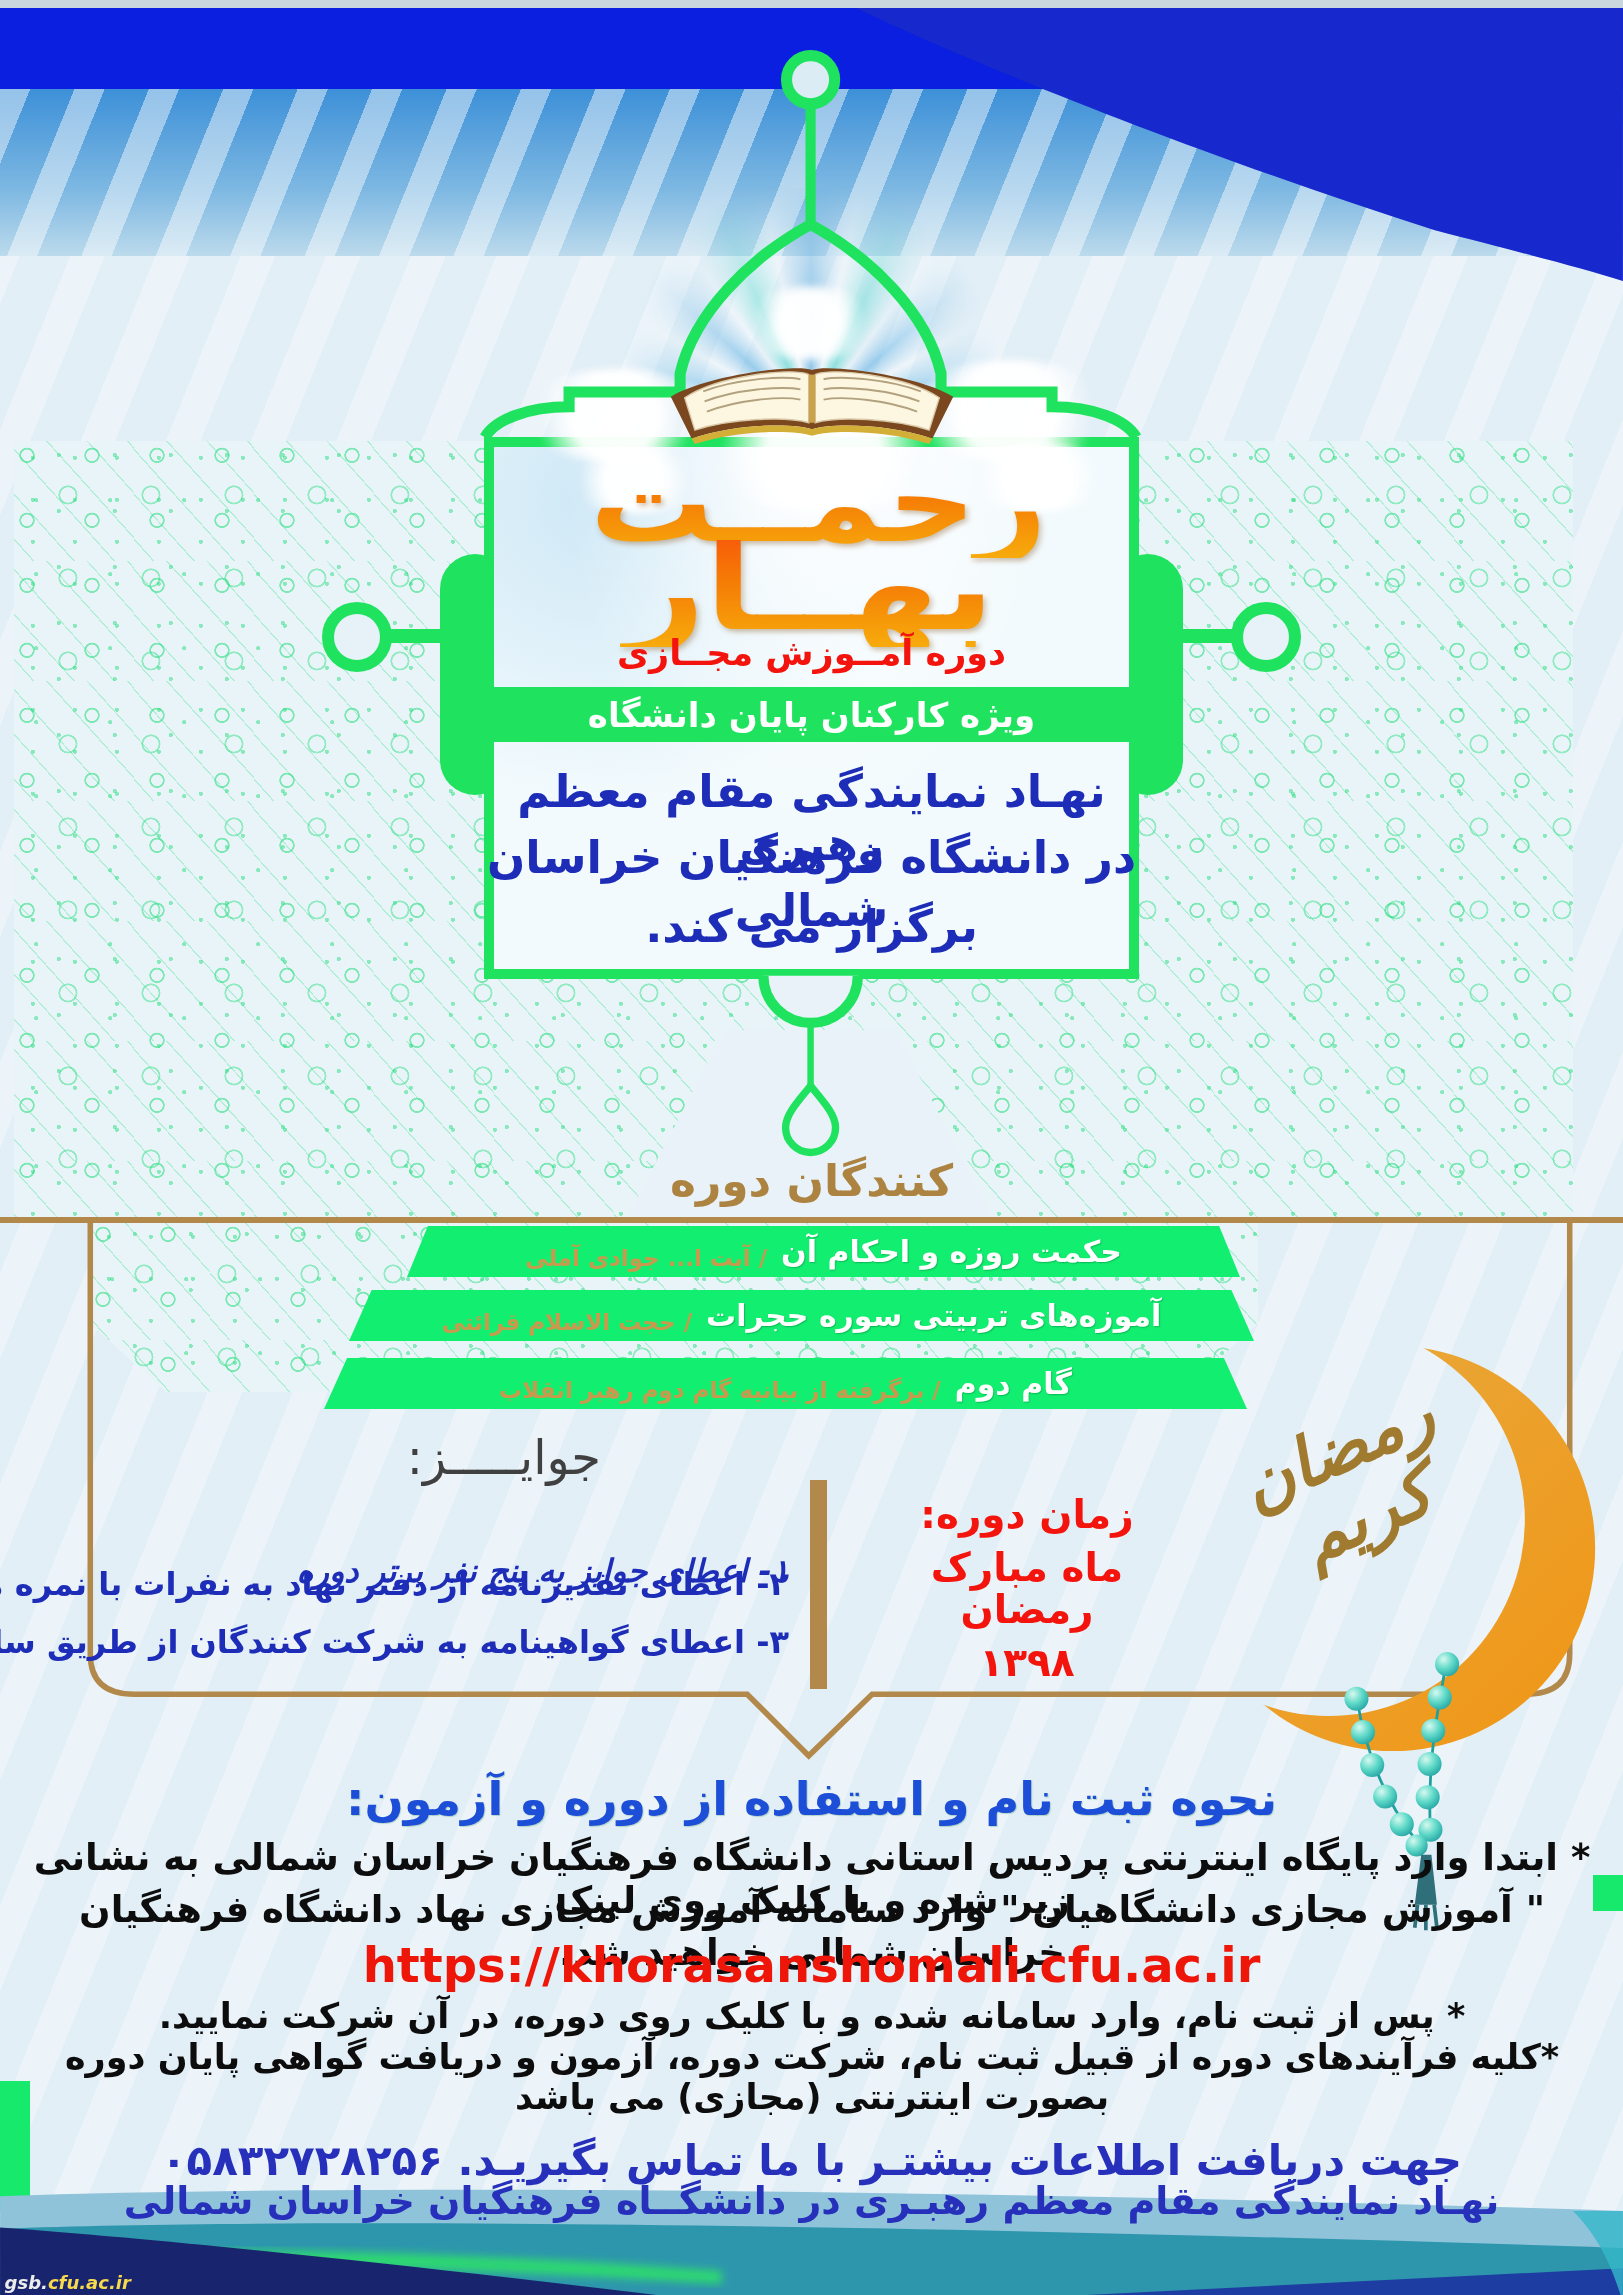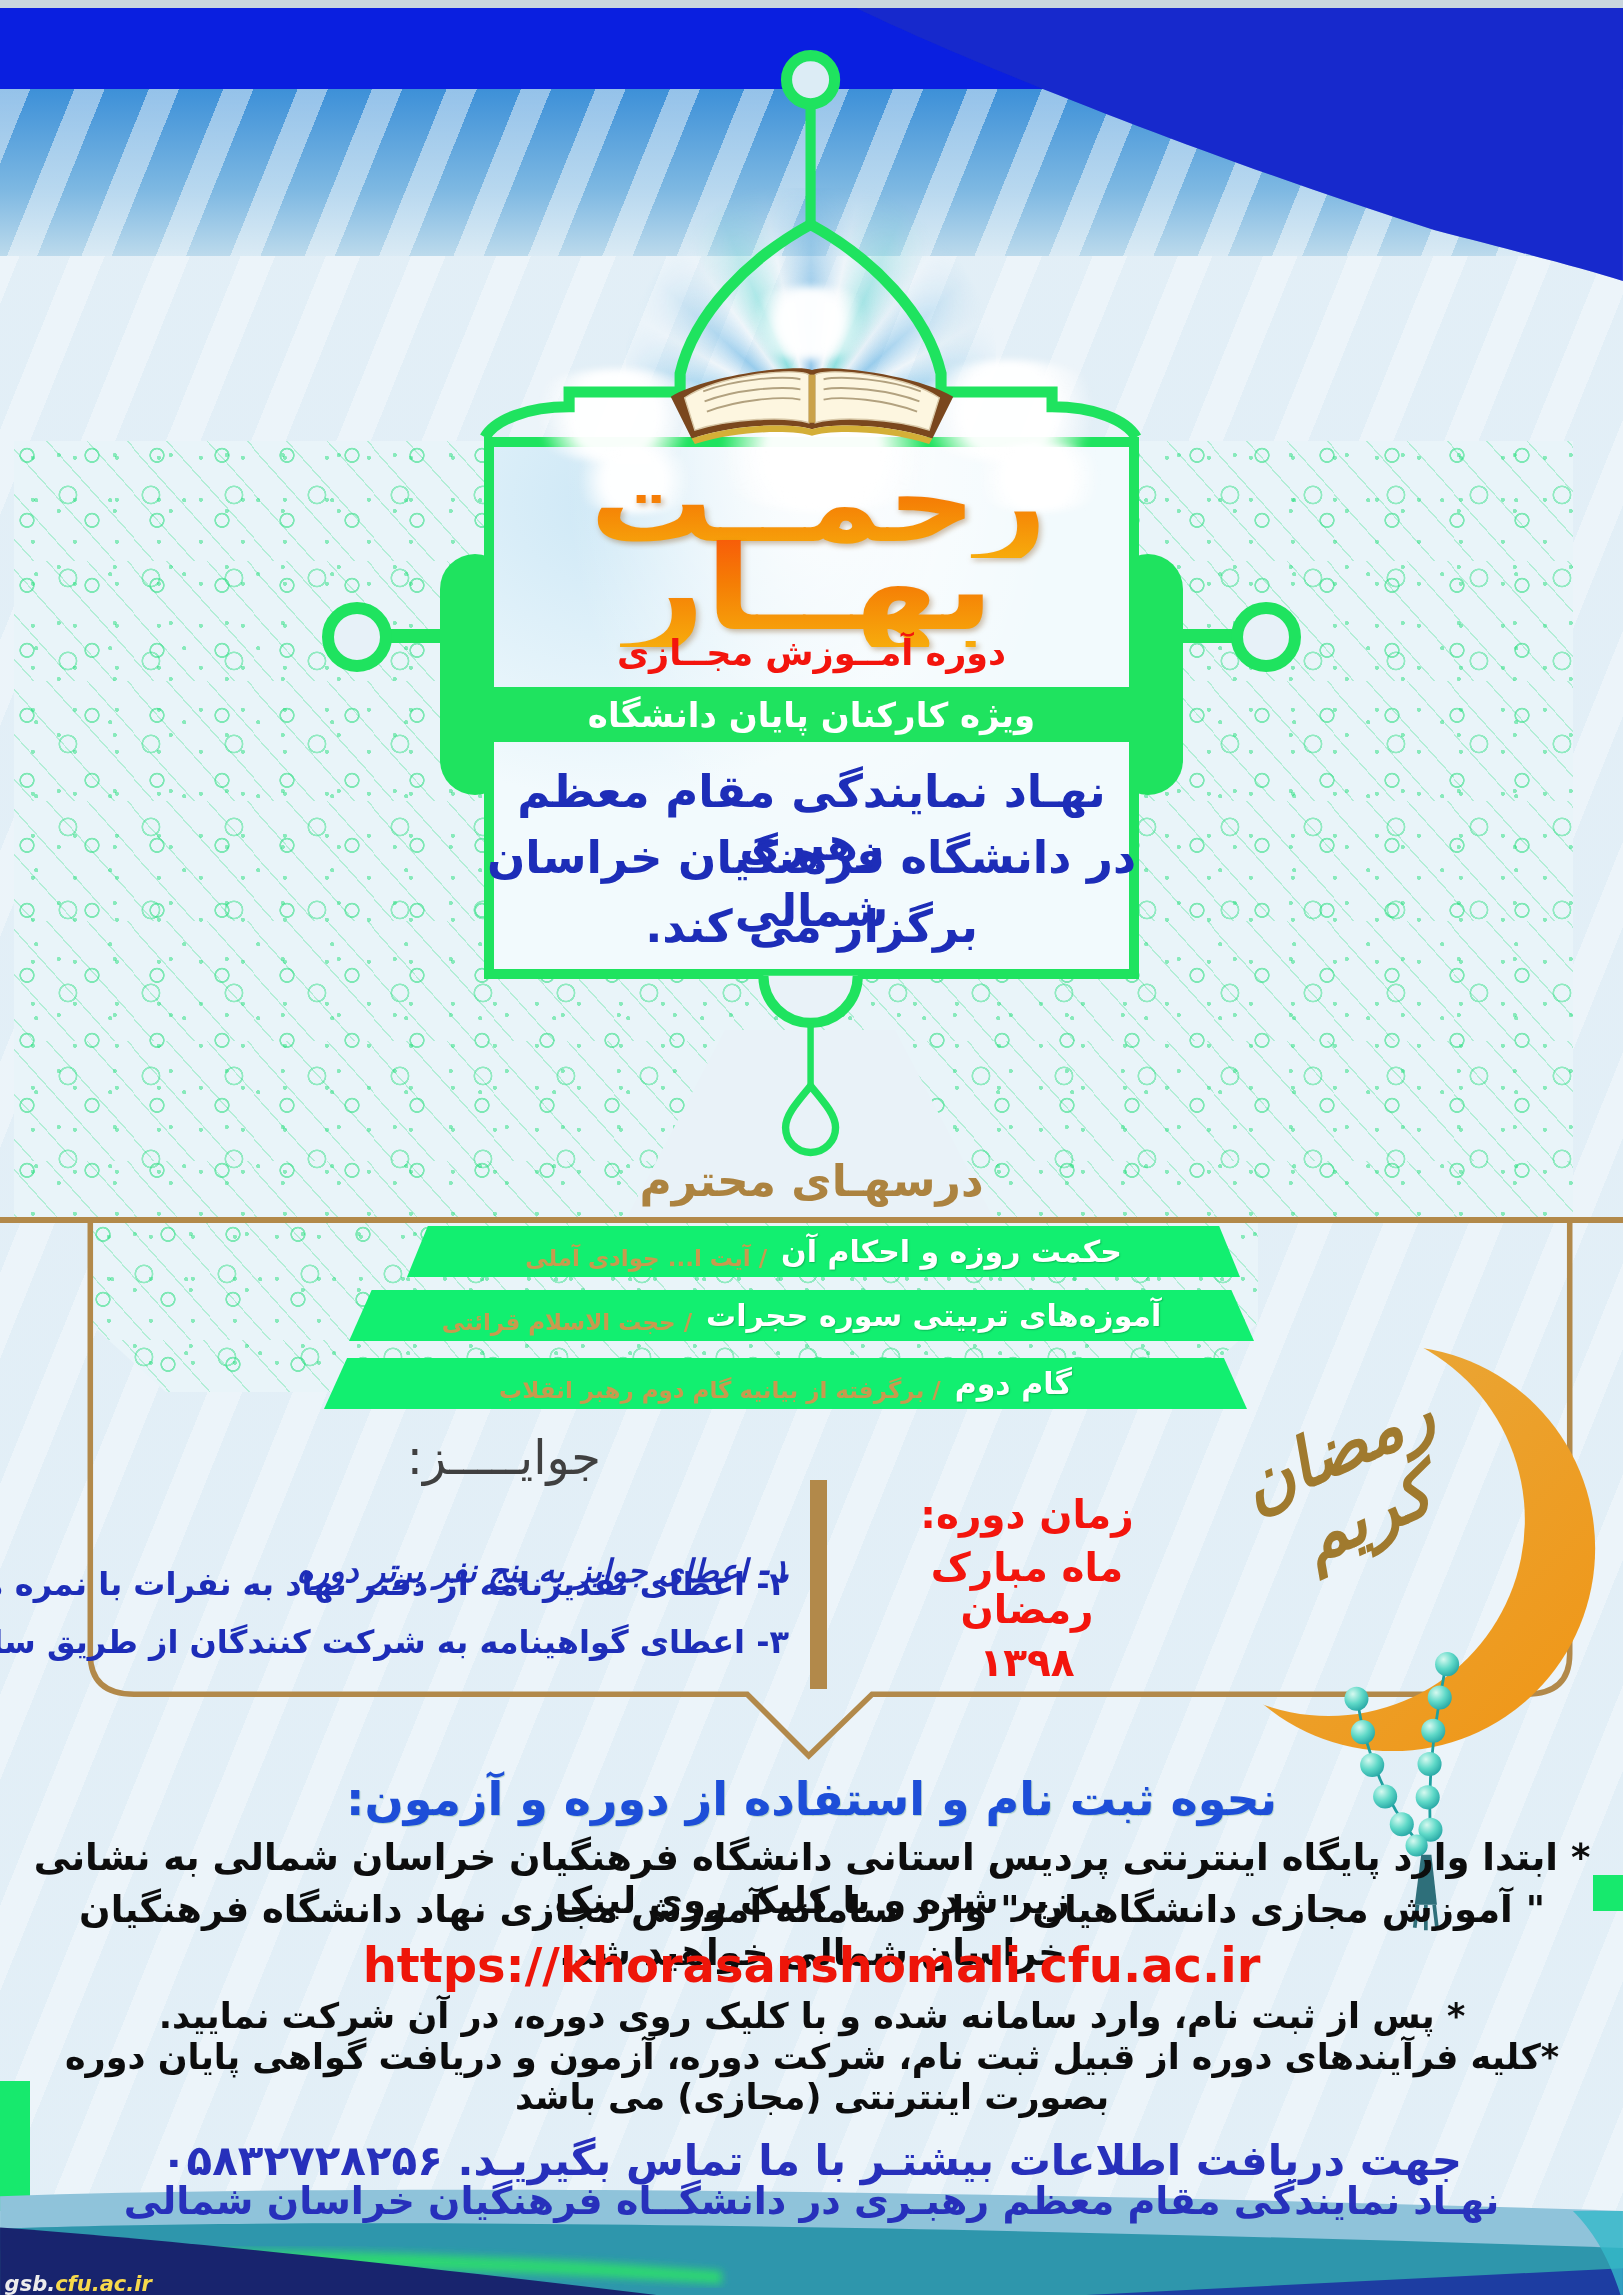--- a/index.html
+++ b/index.html
@@ -72,21 +72,21 @@
   .schedule div{margin-bottom:11px;}
   .callig{left:1185px;top:1402px;width:333px;text-align:center;font-size:69px;font-weight:bold;font-style:italic;
     color:#a07a2e;transform:rotate(-24deg);line-height:1.05;}
   
   .t-howto{left:0;top:1764px;width:1623px;text-align:center;font-size:46px;font-weight:bold;color:#1d4ed8;
     text-shadow:0.9px 1.4px 0.9px rgba(20,120,60,.25);}
   .black-line{left:28px;width:1568px;text-align:center;font-size:37px;font-weight:bold;color:#0d0d0d;}
   .black-line.small{font-size:35px;}
   .t-url{left:0;top:1929px;width:1623px;text-align:center;font-size:48px;font-weight:bold;color:#ee1509;direction:ltr;}
   .blue-foot{left:0;width:1623px;text-align:center;font-weight:bold;color:#2730bb;}
-  .watermark{left:4.6px;top:2264px;font-size:21px;font-weight:bold;font-style:italic;direction:ltr;}
+  .watermark{left:4.6px;top:2264px;font-size:18px;font-weight:bold;font-style:italic;direction:ltr;}
   .watermark .p1{color:#ececec;} .watermark .p2{color:#f7d94c;}
   svg.overlay{position:absolute;left:0;top:0;width:1623px;height:2295px;pointer-events:none;}
   svg.bookart{position:absolute;left:643px;top:273px;width:338px;height:190px;}
 </style>
 </head>
 <body>
 
 <div class="page">
 
   <div class="bg-stripes abs"></div>
@@ -202,21 +202,21 @@
   <div class="t-red-sub abs">دوره آمــوزش مجــازی</div>
 
   <div class="band-vizheh abs">
     <span>ویژه کارکنان پایان دانشگاه</span>
   </div>
 
   <div class="blue-line abs" style="top:757px;">نهـاد نمایندگی مقام معظم رهبری</div>
   <div class="blue-line abs" style="top:823px;">در دانشگاه فرهنگیان خراسان شمالی</div>
   <div class="blue-line abs" style="top:892px;">برگزار می کند.</div>
 
-  <div class="t-lessons abs">درسهـای محترم</div>
+  <div class="t-lessons abs">کنندگان دوره</div>
   <div class="hairline abs"></div>
 
   <div class="lesson-bar abs" style="left:407px;top:1218px;width:833px;height:51px;">
     <span class="name">حکمت روزه و احکام آن</span>
     <span class="teacher">/ آیت ا... جوادی آملی</span>
   </div>
   <div class="lesson-bar abs" style="left:349px;top:1282px;width:905px;height:51px;">
     <span class="name">آموزه‌های تربیتی سوره حجرات</span>
     <span class="teacher">/ حجت الاسلام قرائتی</span>
   </div>

